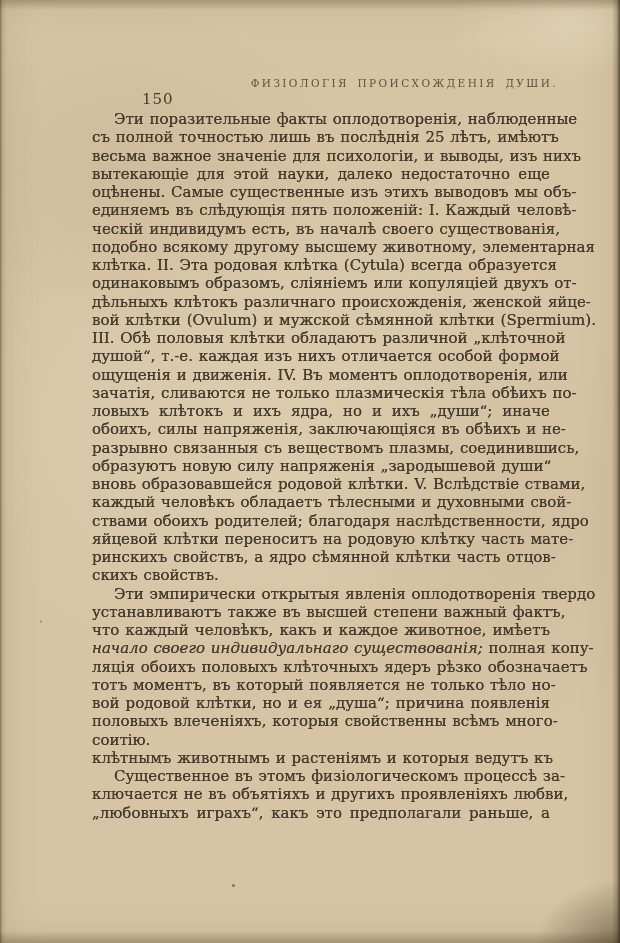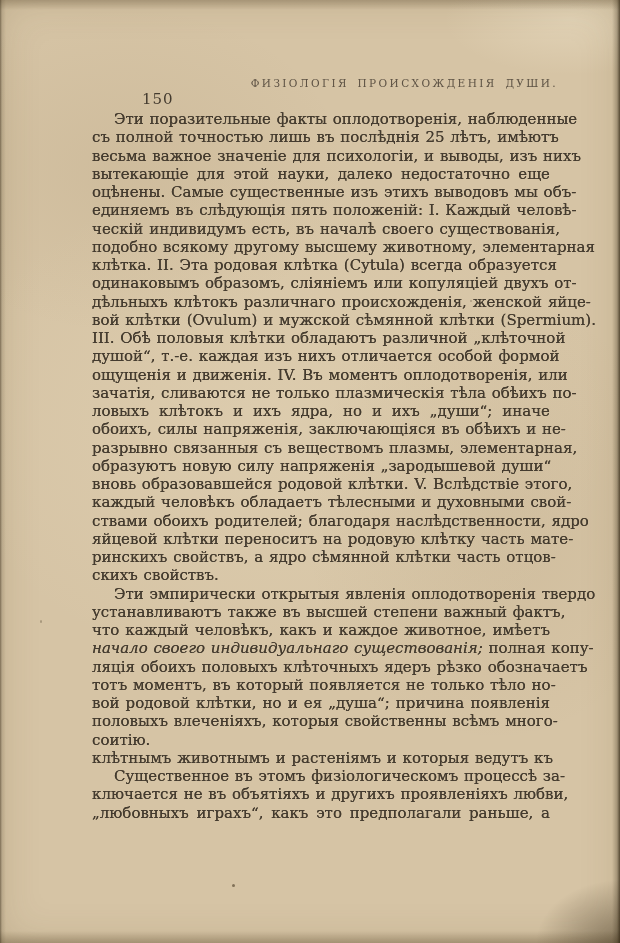--- a/index.html
+++ b/index.html
@@ -93,23 +93,23 @@
     <div class="line">клѣтка. II. Эта родовая клѣтка (Cytula) всегда образуется</div>
     <div class="line">одинаковымъ образомъ, сліяніемъ или копуляціей двухъ от-</div>
     <div class="line">дѣльныхъ клѣтокъ различнаго происхожденія, женской яйце-</div>
     <div class="line">вой клѣтки (Ovulum) и мужской сѣмянной клѣтки (Spermium).</div>
     <div class="line">III. Обѣ половыя клѣтки обладаютъ различной „клѣточной</div>
     <div class="line">душой“, т.-е. каждая изъ нихъ отличается особой формой</div>
     <div class="line">ощущенія и движенія. IV. Въ моментъ оплодотворенія, или</div>
     <div class="line">зачатія, сливаются не только плазмическія тѣла обѣихъ по-</div>
     <div class="line">ловыхъ клѣтокъ и ихъ ядра, но и ихъ „души“; иначе</div>
     <div class="line">обоихъ, силы напряженія, заключающіяся въ обѣихъ и не-</div>
-    <div class="line">разрывно связанныя съ веществомъ плазмы, элементарная,</div>
+    <div class="line">разрывно связанныя съ веществомъ плазмы, соединившись,</div>
     <div class="line">образуютъ новую силу напряженія „зародышевой души“</div>
-    <div class="line">вновь образовавшейся родовой клѣтки. V. Вслѣдствіе этого,</div>
+    <div class="line">вновь образовавшейся родовой клѣтки. V. Вслѣдствіе ствами,</div>
     <div class="line">каждый человѣкъ обладаетъ тѣлесными и духовными свой-</div>
     <div class="line">ствами обоихъ родителей; благодаря наслѣдственности, ядро</div>
     <div class="line">яйцевой клѣтки переноситъ на родовую клѣтку часть мате-</div>
     <div class="line">ринскихъ свойствъ, а ядро сѣмянной клѣтки часть отцов-</div>
     <div class="line end">скихъ свойствъ.</div>
     <div class="line indent">Эти эмпирически открытыя явленія оплодотворенія твердо</div>
     <div class="line">устанавливаютъ также въ высшей степени важный фактъ,</div>
     <div class="line">что каждый человѣкъ, какъ и каждое животное, имѣетъ</div>
     <div class="line"><i>начало своего индивидуальнаго существованія;</i><span> полная копу-</span></div>
     <div class="line">ляція обоихъ половыхъ клѣточныхъ ядеръ рѣзко обозначаетъ</div>

